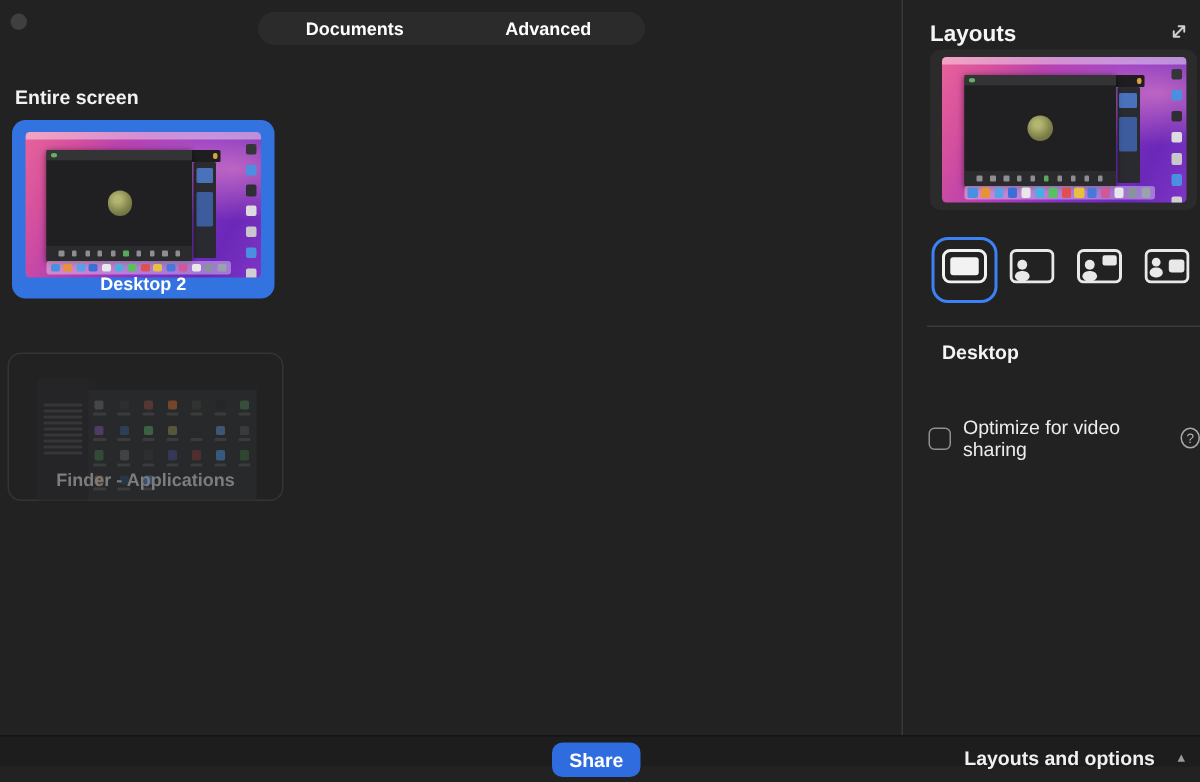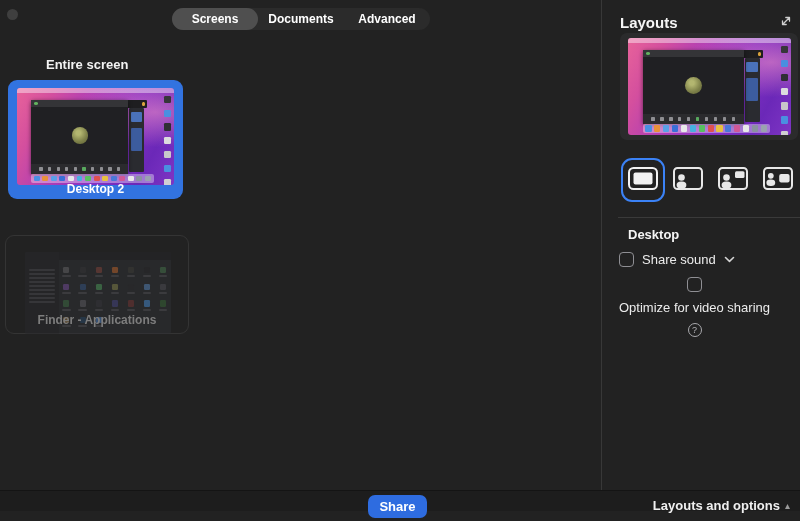--- a/index.html
+++ b/index.html
@@ -69,38 +69,37 @@
   .layout-btn{position:absolute;top:168px;width:31px;height:24px;display:flex;align-items:center;justify-content:center;}
   .sb-options-title{position:absolute;left:628px;top:227px;font-size:13px;font-weight:700;color:#f5f5f5;}
   .opt-row{position:absolute;left:619px;display:flex;align-items:center;gap:8px;}
   .checkbox{width:15px;height:15px;border:1.5px solid #8f8f94;border-radius:4px;box-sizing:border-box;background:transparent;flex:0 0 auto;}
   .opt-label{font-size:13px;color:#ececec;}
   .help-circle{width:14px;height:14px;border:1.2px solid #a8a8ac;border-radius:50%;box-sizing:border-box;display:flex;align-items:center;justify-content:center;font-size:9px;color:#b4b4b8;line-height:1;}
 
   
   .footer{position:absolute;left:0;top:490px;width:800px;height:21px;background:#1d1d1d;border-top:1px solid #141414;box-sizing:border-box;}
   .share-btn{position:absolute;left:368px;top:4px;width:59px;height:23px;background:#2e6ce0;border:none;border-radius:7px;color:#fff;font-size:13px;font-weight:700;font-family:"Liberation Sans",sans-serif;display:flex;align-items:center;justify-content:center;}
-  .layouts-toggle{position:absolute;right:10px;top:7px;display:flex;align-items:center;gap:5px;}
+  .layouts-toggle{position:absolute;right:10px;top:7px;display:flex;align-items:center;gap:15px;}
   .layouts-toggle .lbl{font-size:13px;font-weight:700;color:#f0f0f0;}
   .chev-up{font-size:10px;color:#9a9a9a;line-height:1;}
 </style>
 </head>
 <body>
 
 <div class="app">
 
   <div class="close-dot"></div>
 
   <div class="tabbar">
-    <div class="tab sel">Screens</div>
     <div class="tab">Documents</div>
     <div class="tab">Advanced</div>
   </div>
 
-  <div class="h1" style="left:10px;top:57px;margin-left:36px;">Entire screen</div>
+  <div class="h1" style="left:10px;top:57px;">Entire screen</div>
 
   <div class="desktop-tile">
     <div class="md" style="left:9px;top:8px;width:157px;height:97px;">
       <div class="md-menubar"></div>
       <div class="md-miniwin"></div>
       <div class="md-panel"></div>
       <div class="md-deskicons">
           <div class="md-dico" style="background: rgb(54, 54, 58);"></div>
           <div class="md-dico" style="background: rgb(74, 143, 224);"></div>
           <div class="md-dico" style="background: rgb(47, 47, 51);"></div>
@@ -359,31 +358,22 @@
           <rect x="3.4" y="12.4" width="8.8" height="6.6" rx="4" fill="#e8e8e8"></rect>
           <rect x="16.2" y="7" width="10.4" height="8.6" rx="2" fill="#e8e8e8"></rect>
         </svg>
     </span>
   </div>
 
   <div class="sdiv"></div>
 
   <div class="sb-options-title">Desktop</div>
 
-  <div class="opt-row" style="top:252px;">
-    <div class="checkbox"></div>
-    <span class="opt-label">Share sound</span>
-    <span style="display:flex;align-items:center;">
-      <svg width="11" height="7" viewBox="0 0 11 7">
-          <path d="M1.5 1.5 L5.5 5.3 L9.5 1.5" stroke="#d4d4d4" stroke-width="1.6" fill="none" stroke-linecap="round" stroke-linejoin="round"></path>
-        </svg>
-    </span>
-  </div>
-
-  <div class="opt-row" style="top:277px;flex-direction:column;">
+
+  <div class="opt-row" style="top:277px;">
     <div class="checkbox"></div>
     <span class="opt-label">Optimize for video sharing</span>
     <span class="help-circle">?</span>
   </div>
 
   <div class="footer">
     <button class="share-btn">Share</button>
     <div class="layouts-toggle">
       <span class="lbl">Layouts and options</span>
       <span class="chev-up">▴</span>

